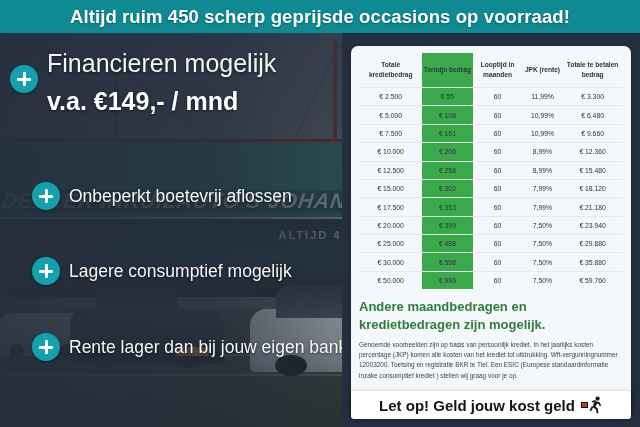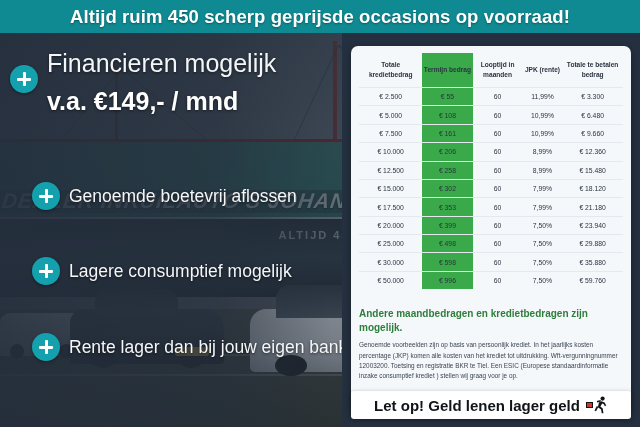--- a/index.html
+++ b/index.html
@@ -255,22 +255,22 @@
   col.c5 { width: 23%; }
 
   th.hl, td.hl {
     background: #3aa94a;
     color: #ffffff;
     border-top: 1px solid #46b256;
   }
   thead th.hl { border-top: none; }
 
   .note-title {
-    margin-top: 18px;
-    font-size: 10px;
+    margin-top: 9px;
+    font-size: 13px;
     font-weight: bold;
     color: #2e7d3a;
     line-height: 1.4;
   }
   .note-body {
     margin-top: 5px;
     font-size: 6.4px;
     color: #3b4552;
     line-height: 1.62;
   }
@@ -357,21 +357,21 @@
     <div class="bullet b1">
       <div class="plus-badge"></div>
       <div class="b1-lines">
         <div class="b1-l1">Financieren mogelijk</div>
         <div class="b1-l2">v.a. €149,- / mnd</div>
       </div>
     </div>
 
     <div class="bullet b2">
       <div class="plus-badge"></div>
-      <div class="b-text">Genoemde boetevrij aflossen</div>
+      <div class="b-text">Onbeperkt boetevrij aflossen</div>
     </div>
 
     <div class="bullet b3">
       <div class="plus-badge"></div>
       <div class="b-text">Lagere consumptief mogelijk</div>
     </div>
 
     <div class="bullet b4">
       <div class="plus-badge"></div>
       <div class="b-text">Rente lager dan bij jouw eigen bank</div>
@@ -477,21 +477,21 @@
               <td>€ 59.760</td>
             </tr>
           </tbody>
       </table>
 
       <div class="note-title">Andere maandbedragen en kredietbedragen zijn mogelijk.</div>
       <div class="note-body">Genoemde voorbeelden zijn op basis van persoonlijk krediet. In het jaarlijks kosten percentage (JKP) komen alle kosten van het krediet tot uitdrukking. Wft-vergunningnummer 12003200. Toetsing en registratie BKR te Tiel. Een ESIC (Europese standaardinformatie inzake consumptief krediet ) stellen wij graag voor je op.</div>
     </div>
 
     <div class="warn">
-      <div class="warn-text">Let op! Geld lenen lager geld</div>
+      <div class="warn-text">Let op! Geld jouw kost geld</div>
       <div class="afm-logo">
         <div class="afm-bar"></div>
         <svg width="14" height="18" viewBox="0 0 14 18">
           <circle cx="8.6" cy="2.6" r="2.1" fill="#111418"></circle>
           <path d="M7.4 5.2 L10.6 6.4 L12.2 9.6 L10.9 10.3 L9.6 7.9 L8.2 7.4 L6.4 10.6 L8.8 12.6 L9.4 17.2 L7.7 17.2 L7.1 13.4 L3.9 11.2 L4.9 6.6 Z" fill="#111418"></path>
           <path d="M4.4 11.0 L2.0 15.2 L0.5 14.4 L2.9 10.1 Z" fill="#111418"></path>
           <path d="M6.9 5.5 L3.2 6.6 L2.8 5.1 L6.6 4.0 Z" fill="#111418"></path>
         </svg>
       </div>
     </div>

